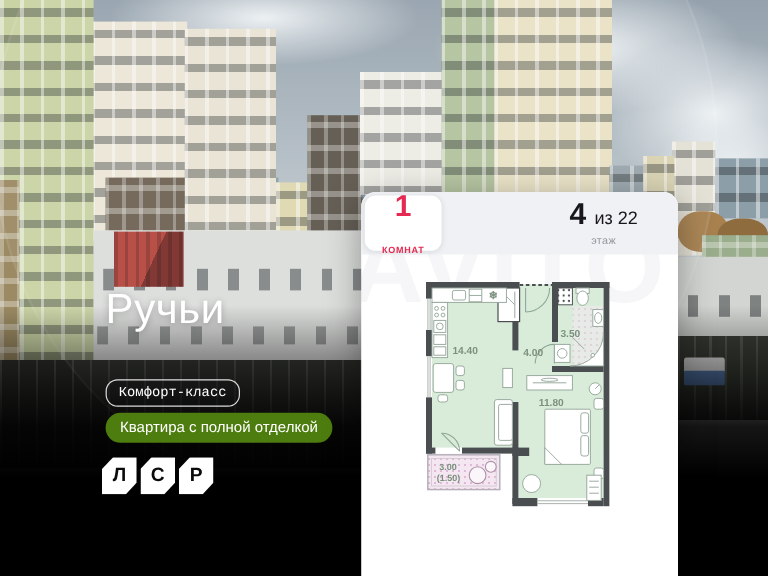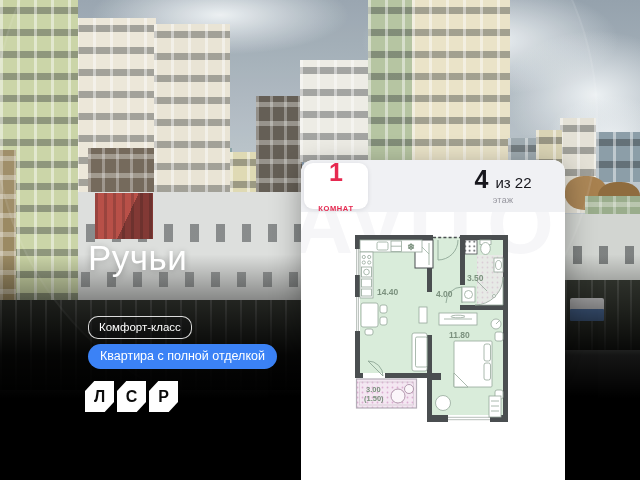--- a/index.html
+++ b/index.html
@@ -23,25 +23,25 @@
      repeating-linear-gradient(90deg, rgba(58,62,64,.45) 0 9px, transparent 9px 26px);
      background-size:100% 18px,100% 15px;background-position:8px 32px,3px 80px;background-repeat:no-repeat,no-repeat;}
   .wm-circle{position:absolute;left:-6px;top:-182px;width:600px;height:600px;border-radius:50%;
      background:rgba(255,255,255,.05);border:2px solid rgba(255,255,255,.07);z-index:1;}
   .shade{position:absolute;inset:0;z-index:2;background:linear-gradient(180deg,
      rgba(0,0,0,0) 0%,rgba(0,0,0,0) 53%,rgba(0,0,0,.45) 64%,rgba(0,0,0,.9) 74%,#000 83%);}
 
   
   .title{position:absolute;left:88px;top:238px;z-index:3;color:#fff;font-size:35px;font-weight:400;
      letter-spacing:.5px;text-shadow:0 1px 6px rgba(0,0,0,.25);}
-  .badges{position:absolute;left:88px;top:316px;z-index:3;display:flex;gap:7px;}
+  .badges{position:absolute;left:88px;top:316px;z-index:3;display:flex;gap:7px;font-family:Liberation Mono, monospace;}
   .badge{height:21px;line-height:21px;padding:0 10px;border:1.5px solid rgba(255,255,255,.85);
      border-radius:10px;color:#fff;font-size:11.5px;background:rgba(10,10,14,.18);white-space:nowrap;}
   .badge-red{position:absolute;left:88px;top:344px;z-index:3;height:25px;line-height:25px;padding:0 12px;
-     border-radius:13px;color:#fff;font-size:12.5px;background:#3b82f6;white-space:nowrap;}
+     border-radius:13px;color:#fff;font-size:12.5px;background:#4d7c0f;white-space:nowrap;}
   .logo{position:absolute;left:85px;top:381px;z-index:3;display:flex;gap:3px;}
   .logo-tile{width:29px;height:31px;background:#fff;display:flex;align-items:center;justify-content:center;
      font-size:16px;font-weight:700;color:#0b0b0b;
      clip-path:polygon(32% 0,100% 0,100% 68%,68% 100%,0 100%,0 32%);}
 
   
   .card{position:absolute;left:301px;top:160px;width:264px;height:320px;z-index:4;background:#fff;
      border-radius:12px 12px 0 0;box-shadow:0 8px 30px rgba(0,0,0,.35);overflow:hidden;}
   .card-wm{position:absolute;left:-10px;top:14px;font-size:86px;font-weight:700;
      color:rgba(55,55,90,.045);letter-spacing:2px;z-index:0;}

